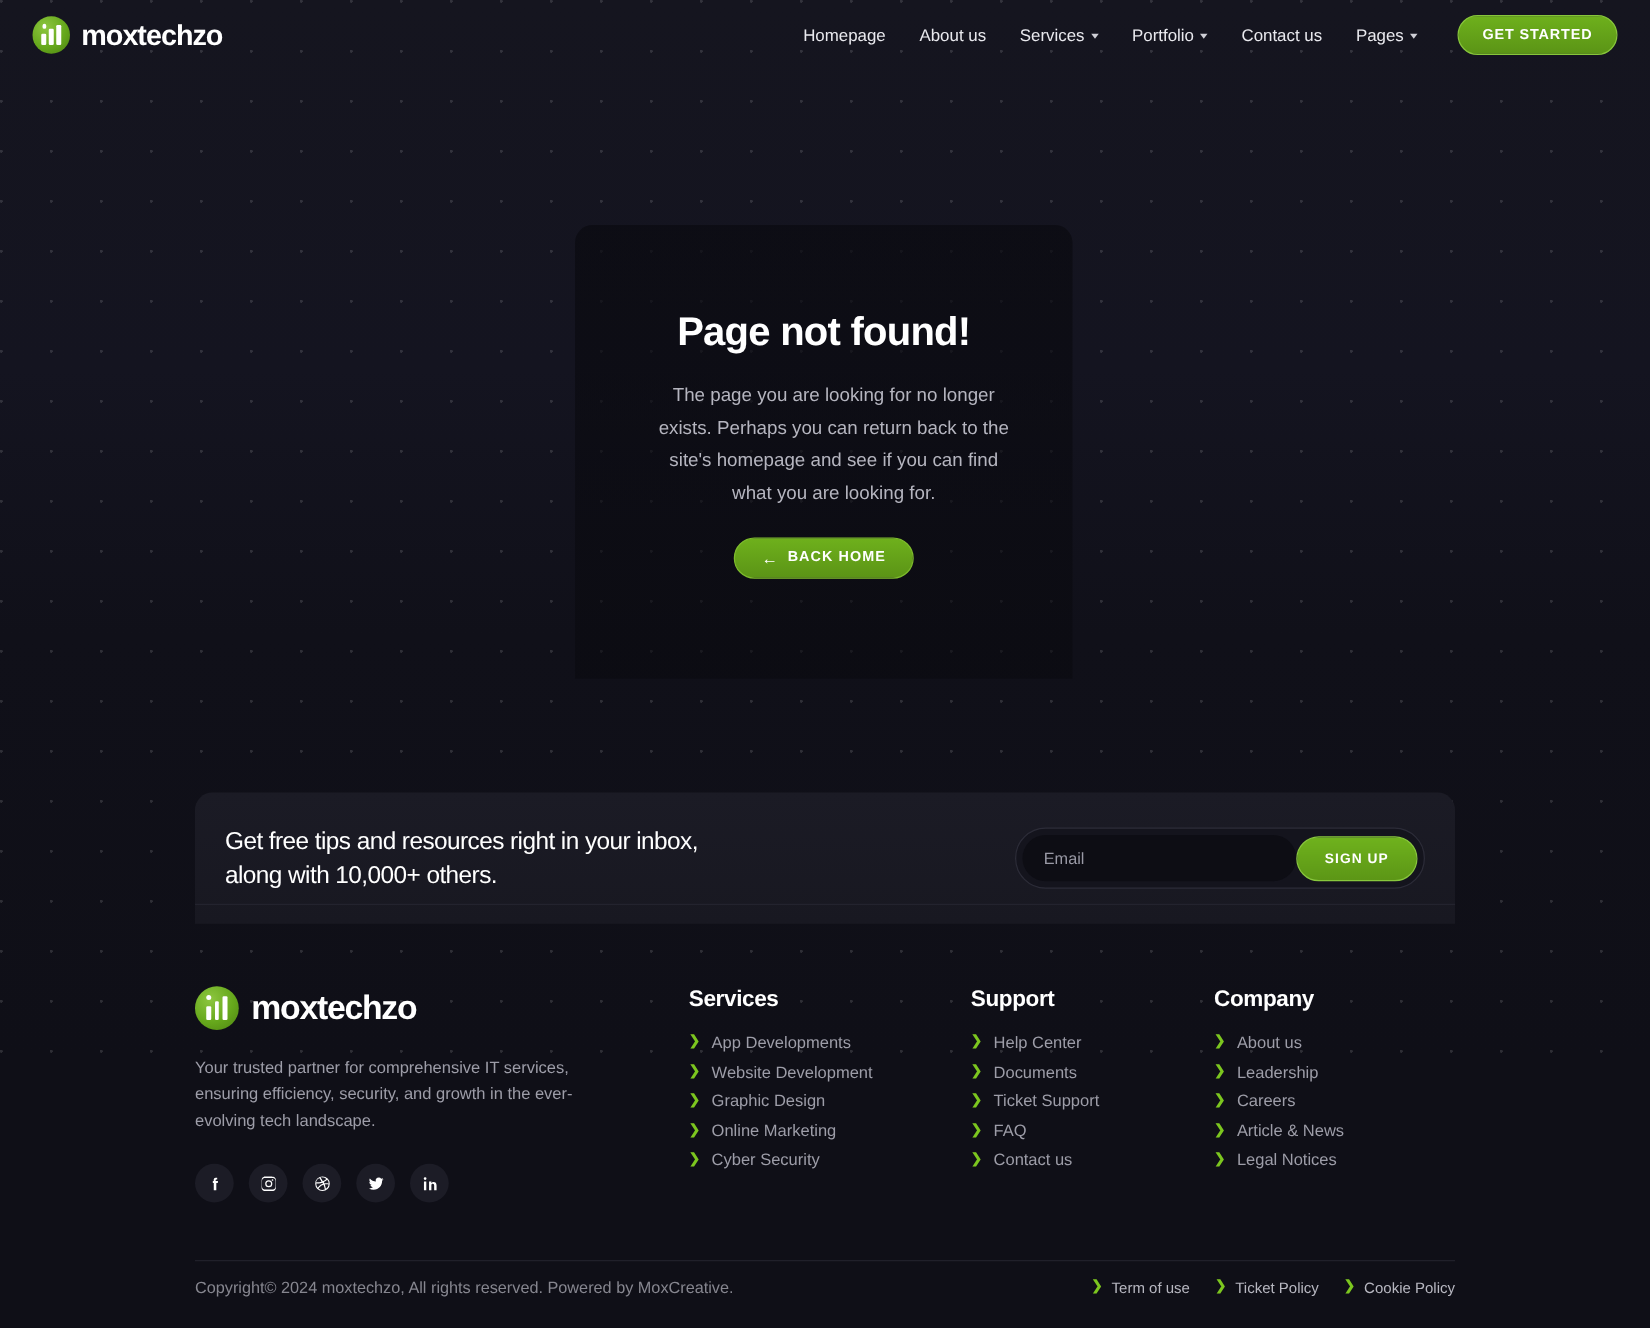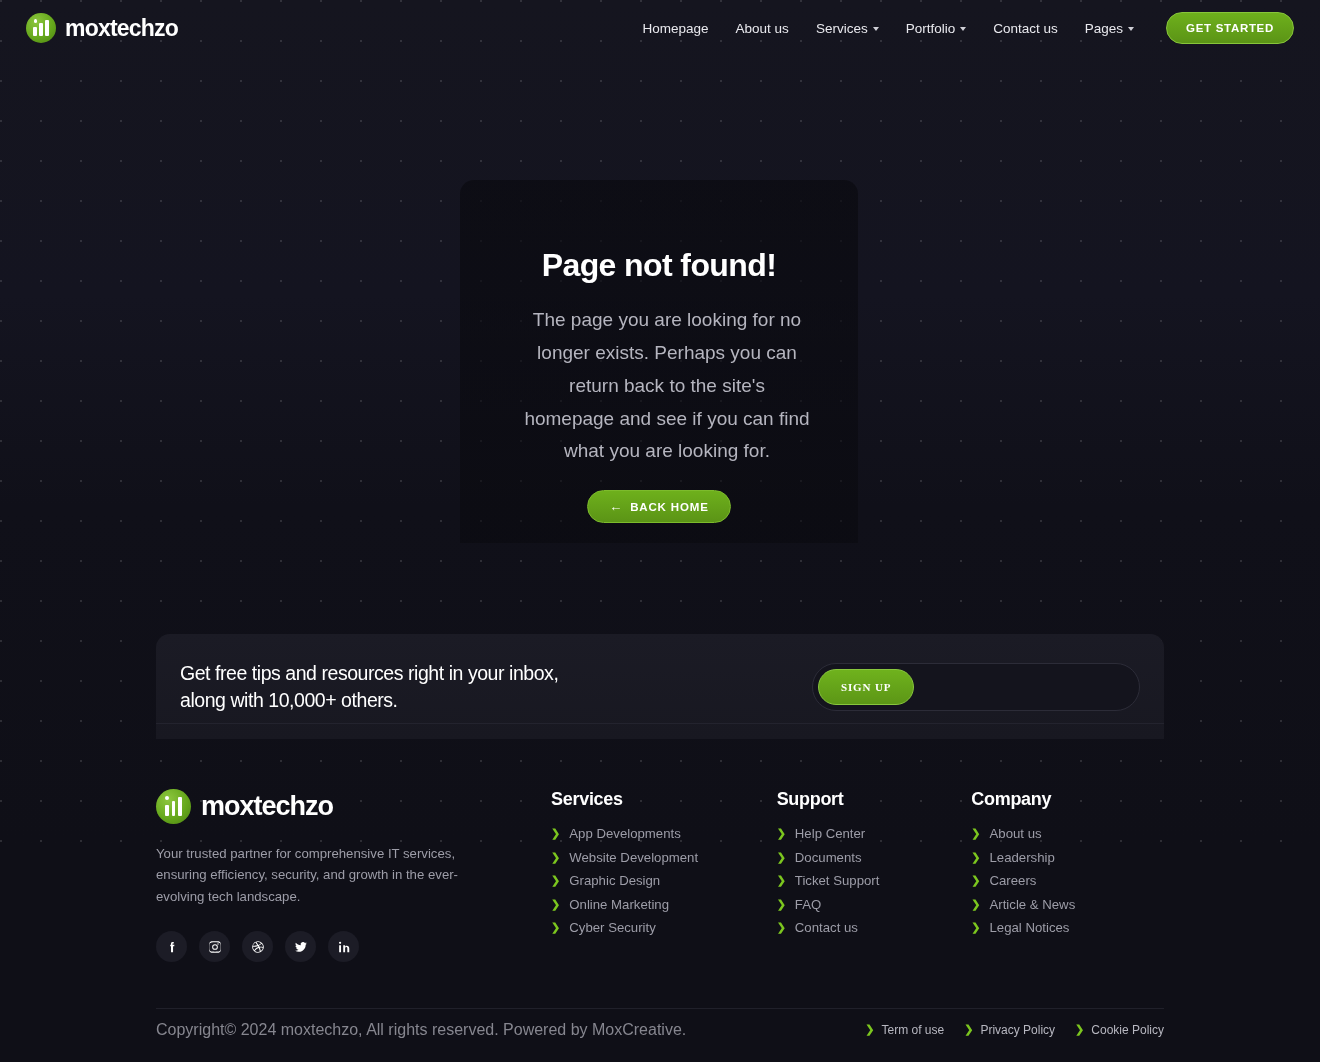--- a/index.html
+++ b/index.html
@@ -73,21 +73,21 @@
     font-size:92px; font-weight:700; line-height:1;
     color:#7cc61f; letter-spacing:-1px;
     text-shadow:0 0 40px rgba(124,198,31,0.22);
   }
   .title404 {
     margin-top:23px; font-size:32px; font-weight:700;
     color:#fff; letter-spacing:-0.6px;text-align:right;
   }
   .desc404 {
     margin-top:20px; width:290px; text-align:center;
-    color:#b5b5bf; font-size:19px; line-height:1.73;margin-left:16px;
+    color:#b5b5bf; font-size:15px; line-height:1.73;margin-left:16px;
   }
   .btn-back {
     margin-top:22px;
     background:linear-gradient(180deg,#6eb01c,#5b9416);
     border:1px solid #7dbb2c;
     color:#fff; font-size:11.5px; font-weight:700; letter-spacing:0.85px;
     padding:9px 21px; border-radius:20px; cursor:pointer;
     display:flex; align-items:center; gap:7px;
   }
   .arrow-left { font-size:13px; line-height:1; }
@@ -110,21 +110,21 @@
   .nl-input {
     flex:1; background:#0d0d14; border:none; outline:none;
     color:#e4e4ea; font-size:13px; padding:11px 17px;
     border-radius:20px; font-family:"Liberation Sans", sans-serif;
   }
   .nl-input::placeholder { color:#9a9aa6; }
   .btn-signup {
     background:linear-gradient(180deg,#6fb21d,#5c9616);
     border:1px solid #88c73d;
     color:#fff; font-size:11px; font-weight:700; letter-spacing:0.85px;
-    padding:11px 22px; border-radius:20px; cursor:pointer; white-space:nowrap;font-family:Liberation Serif, serif;
+    padding:11px 22px; border-radius:20px; cursor:pointer; white-space:nowrap;
   }
   .nl-divider {
     position:absolute; left:156px; top:723px; width:1008px; height:1px;
     background:#23232e;
   }
 
   
   .footer {
     position:absolute; left:0; top:745px; width:1320px; height:260px;
     padding:0 156px;
@@ -165,21 +165,21 @@
   .f-col li a {
     color:#9d9da8; font-size:13.2px; text-decoration:none;
   }
 
   
   .copybar {
     position:absolute; left:156px; top:1008px; width:1008px; height:42px;
     border-top:1px solid #20202a;
     display:flex; align-items:center;
   }
-  .copytext { color:#86868f; font-size:16px; }
+  .copytext { color:#86868f; font-size:13px; }
   .copylinks { margin-left:auto; display:flex; align-items:center; gap:20px; }
   .copylinks span { display:flex; align-items:center; gap:7px; }
   .copylinks a { color:#b7b7c0; font-size:12px; text-decoration:none;text-align:center; }
 </style>
 </head>
 <body>
 
 <div class="page">
 
   <div class="header">
@@ -226,20 +226,21 @@
       <span>BACK HOME</span>
     </button>
   </div>
 
   <div class="newsletter">
     <div class="nl-text">
       <div>Get free tips and resources right in your inbox,</div>
       <div>along with 10,000+ others.</div>
     </div>
     <div class="nl-form">
+      <input class="nl-input" type="text" placeholder="Email" style="">
       <button class="btn-signup">SIGN UP</button>
     </div>
   </div>
   <div class="nl-divider"></div>
 
   <div class="footer">
 
     <div class="f-brand">
       <div class="f-logo">
         <div class="logo-mark">
@@ -362,21 +363,21 @@
 
   <div class="copybar">
     <div class="copytext">Copyright© 2024 moxtechzo, All rights reserved. Powered by MoxCreative.</div>
     <div class="copylinks">
       <span>
           <span class="chev">❯</span>
           <a href="#">Term of use</a>
         </span>
       <span>
           <span class="chev">❯</span>
-          <a href="#">Privacy Policy</a>
+          <a href="#">Ticket Policy</a>
         </span>
       <span>
           <span class="chev">❯</span>
           <a href="#">Cookie Policy</a>
         </span>
     </div>
   </div>
 
 </div>
 

